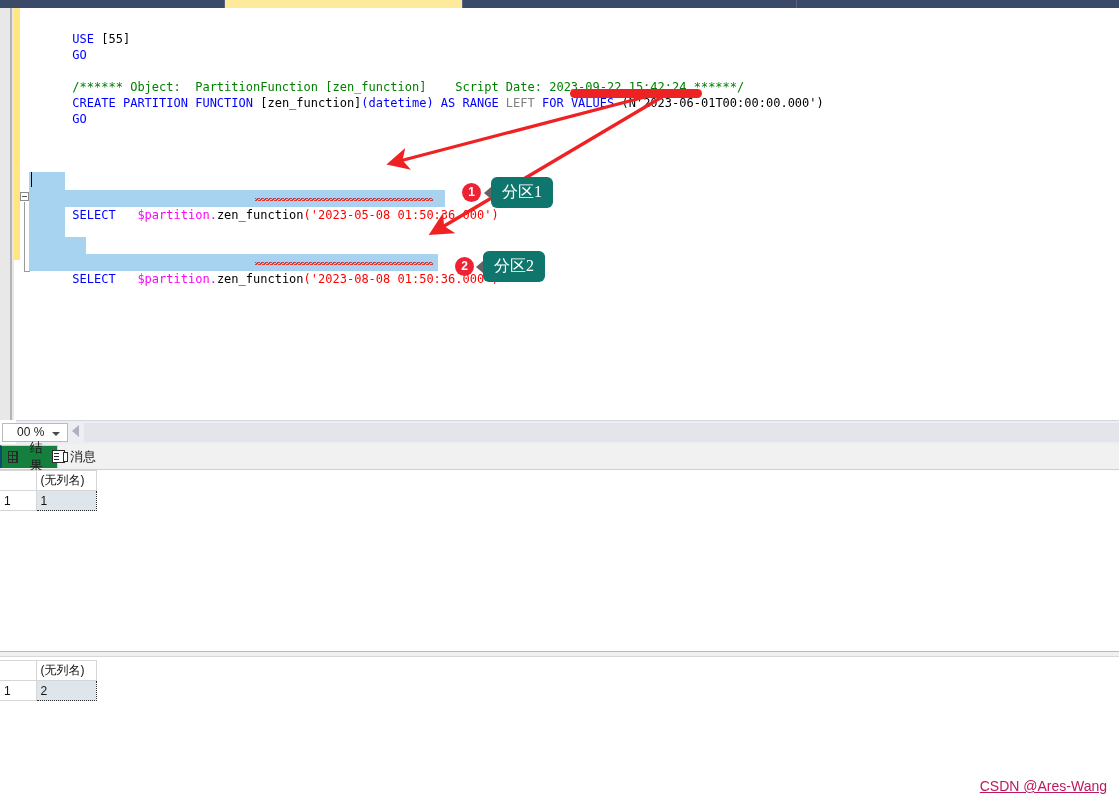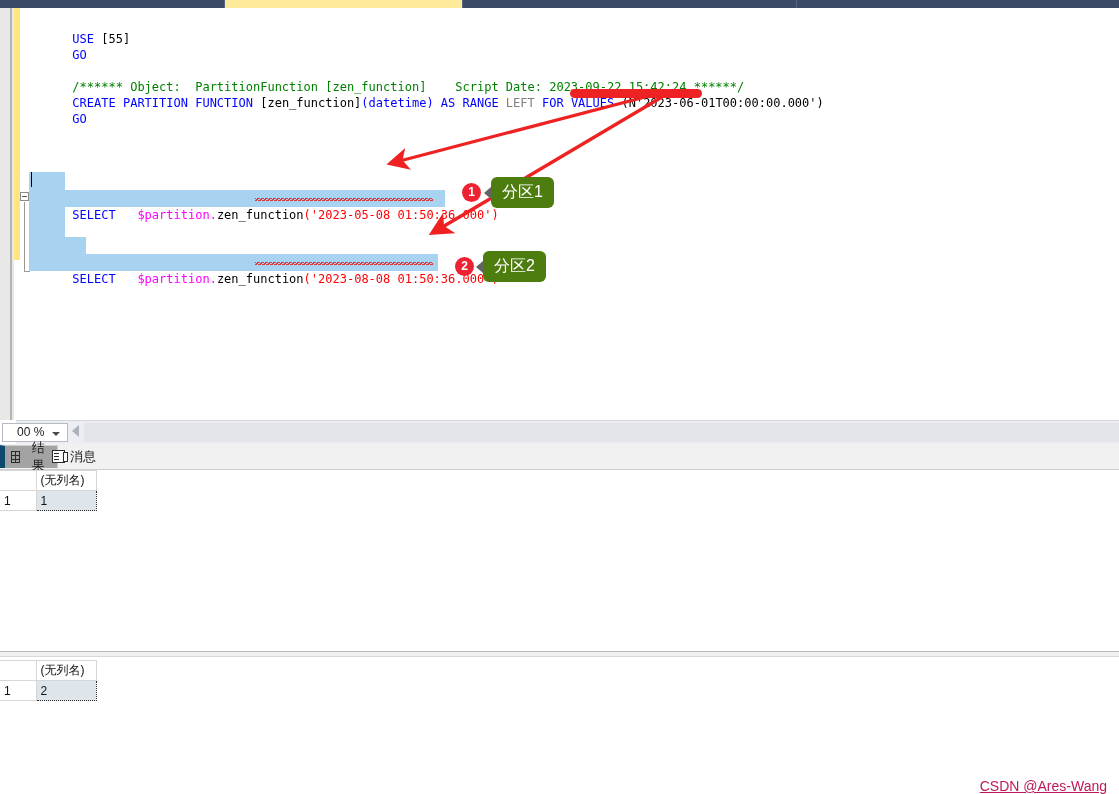--- a/index.html
+++ b/index.html
@@ -161,24 +161,24 @@
     background: #ee2233;
     color: #fff;
     font-family: "Liberation Sans", sans-serif;
     font-size: 12px;
     font-weight: bold;
     line-height: 19px;
     text-align: center;
   }
   .callout {
     position: absolute;
-    background: #4d7c0f;
+    background: #0f766e;
     color: #ffffff;
     border-radius: 6px;
-    font-family: Liberation Sans, sans-serif;
+    font-family: Liberation Serif, serif;
     font-size: 16px;
     padding: 5px 11px;
     white-space: nowrap;
   }
   .callout .tail {
     position: absolute;
     left: -7px; top: 50%;
     margin-top: -6px;
     width: 0; height: 0;
     border-top: 6px solid transparent;
@@ -245,22 +245,22 @@
     display: flex;
     align-items: center;
     gap: 5px;
     padding: 0 9px 0 6px;
     font-family: "Liberation Sans", sans-serif;
     font-size: 13px;
     color: #1a1a1a;
     box-sizing: border-box;
   }
   .rtab.active {
-    background: #a3a3a3;
-    border-left: 5px solid #0c4a6e;
+    background: #15803d;
+    border-left: 2px solid #0c4a6e;
     border-right: 1px solid #cfcfcf;
     border-top: 1px solid #cfcfcf;
     gap: 12px;
   }
   .grid-icon {
     display: inline-block;
     width: 13px; height: 12px;
     border: 1px solid #2a2a2a;
     box-sizing: border-box;
     background:

